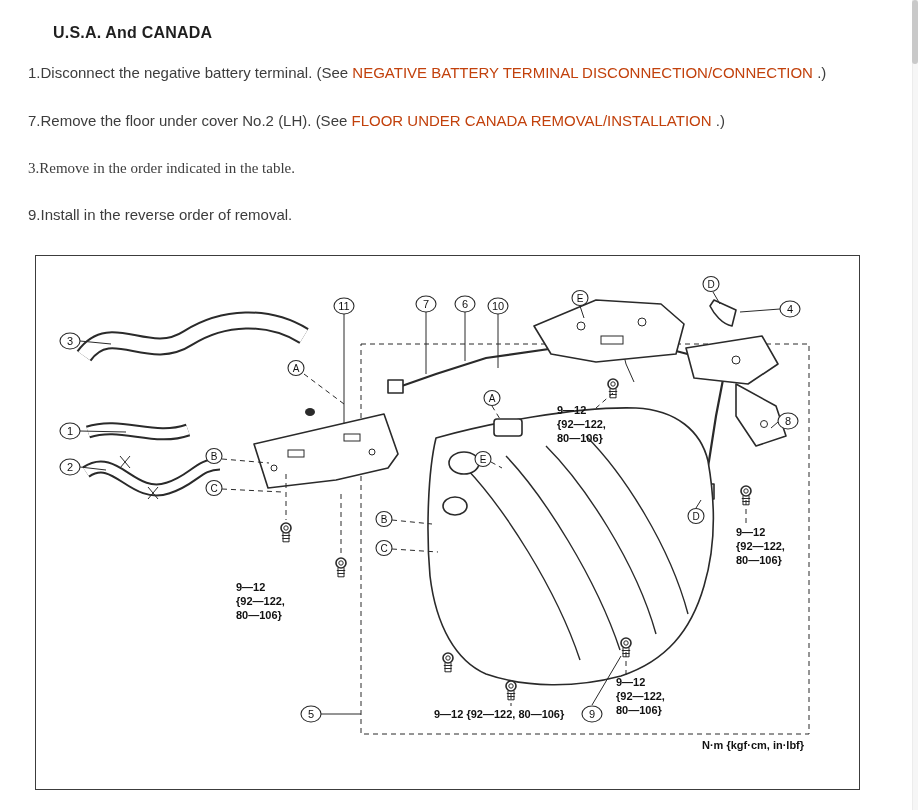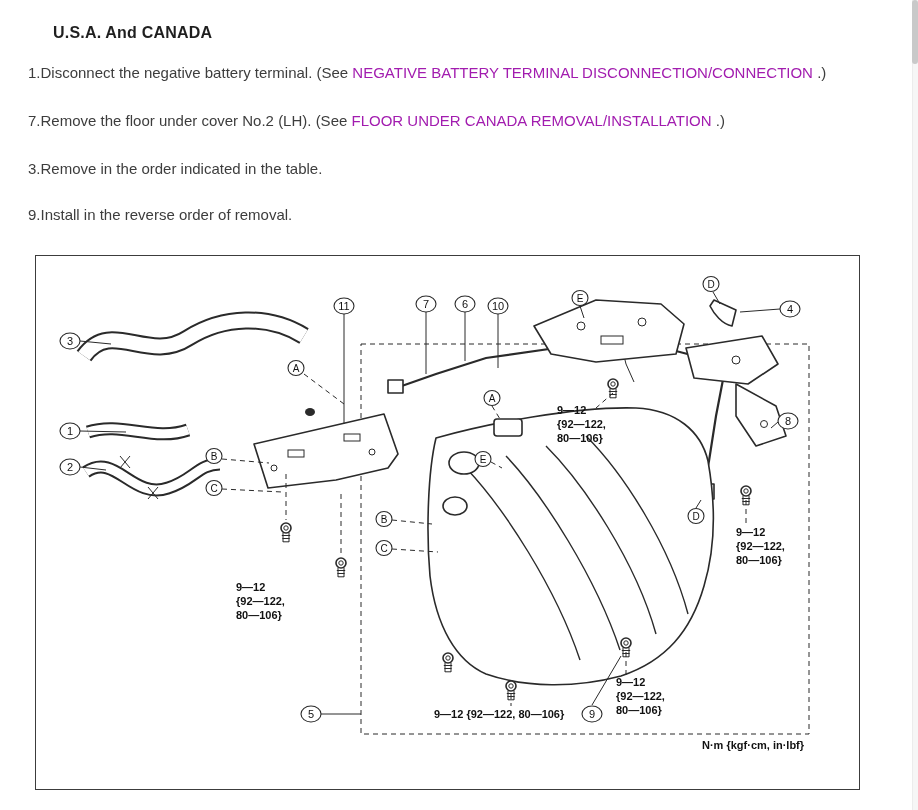--- a/index.html
+++ b/index.html
@@ -2,22 +2,22 @@
 <html><head>
 <meta charset="utf-8">
 <style>
   * { box-sizing: border-box; }
   body { margin:0; background:#ffffff; font-family:"Liberation Sans", sans-serif; }
   .page { position:relative; width:918px; height:810px; background:#fff; overflow:hidden; }
 
   .page-title { position:absolute; left:37px; top:8px; margin:16px; font-size:16px; font-weight:700; color:#1f1f1f; letter-spacing:.2px; }
 
   .step { position:absolute; left:28px; margin:0; font-size:15px; color:#3d3d3d; white-space:nowrap; }
-  #step1 { top:64px; } #step2 { top:112px; } #step3 { top:160px; } #step4 { top:206px; }
-  .step a { color:#a21caf; text-decoration:none; cursor:pointer; }
+  #step1 { top:64px; } #step2 { top:112px; } #step3 { top:160px;font-family:Liberation Serif, serif; } #step4 { top:206px; }
+  .step a { color:#c2410c; text-decoration:none; cursor:pointer; }
 
   .figure { position:absolute; left:35px; top:255px; width:825px; height:535px; border:1px solid #3c3c3c; background:#fff; }
   .figure svg { display:block; font-family:"Liberation Sans", sans-serif; }
   .figure-caption { position:absolute; left:35px; top:792px; width:825px; text-align:center; font-size:11px; color:#2e2e2e;margin-top:20px; }
 
   
   .ln   { stroke:#2a2a2a; stroke-width:1; fill:none; }
   .w2   { stroke-width:2.2; }
   .w15  { stroke-width:1.4; }
   .dash { stroke-dasharray:5 4; }

